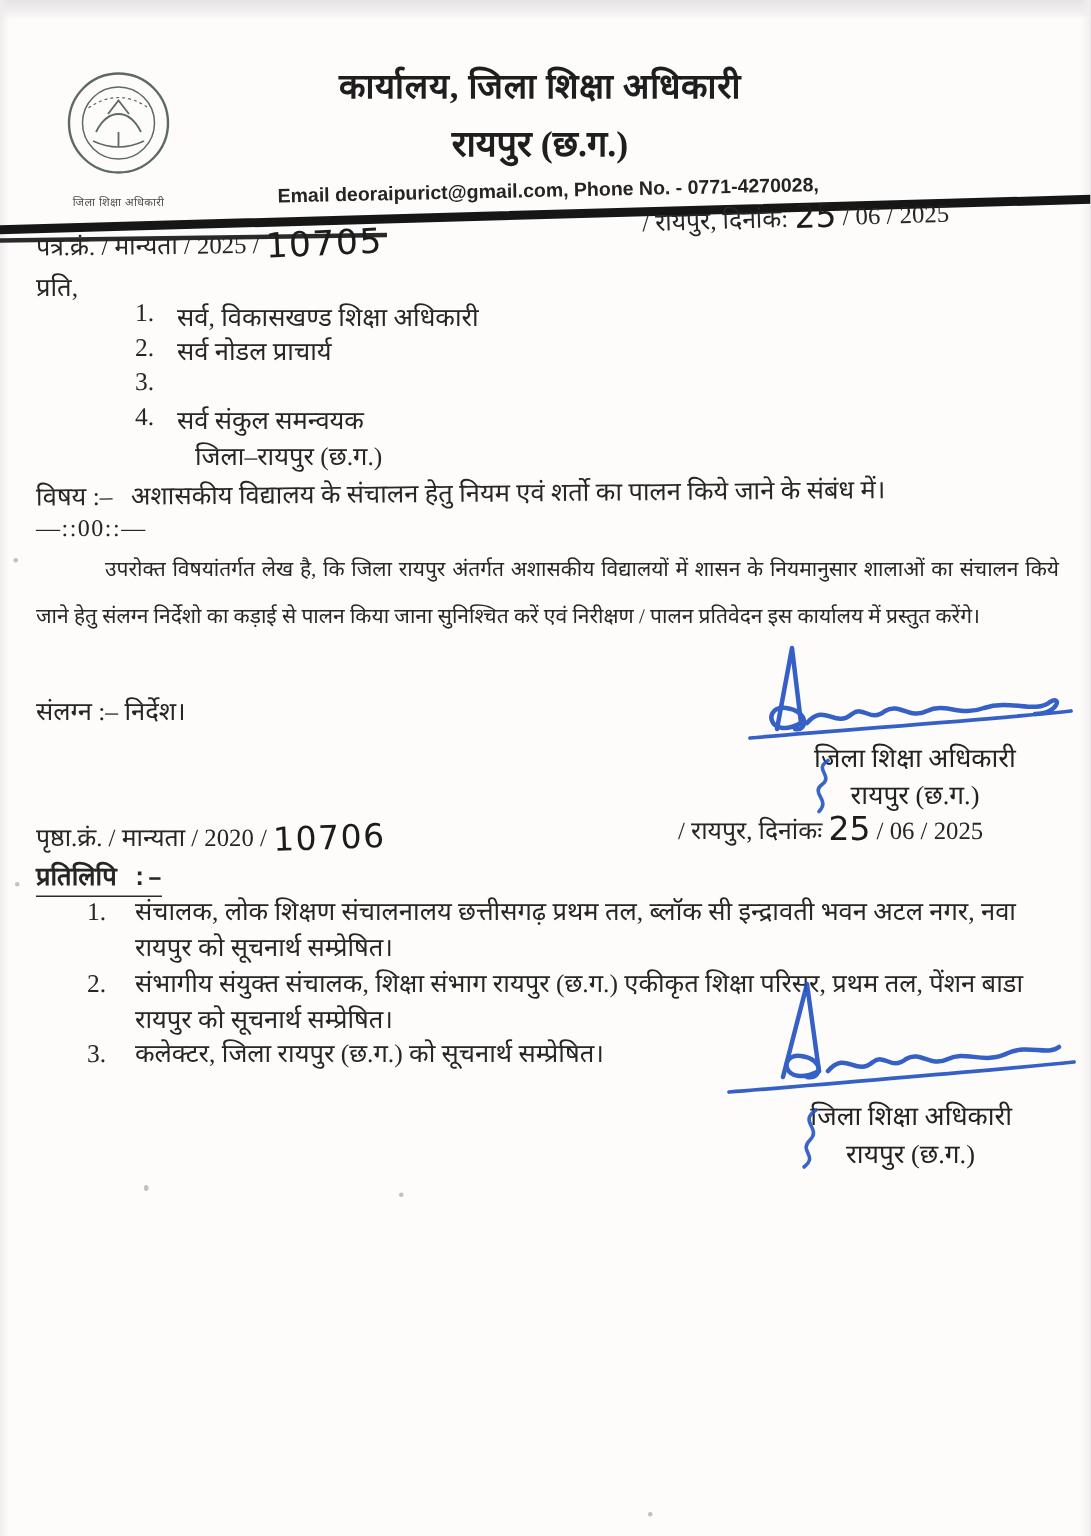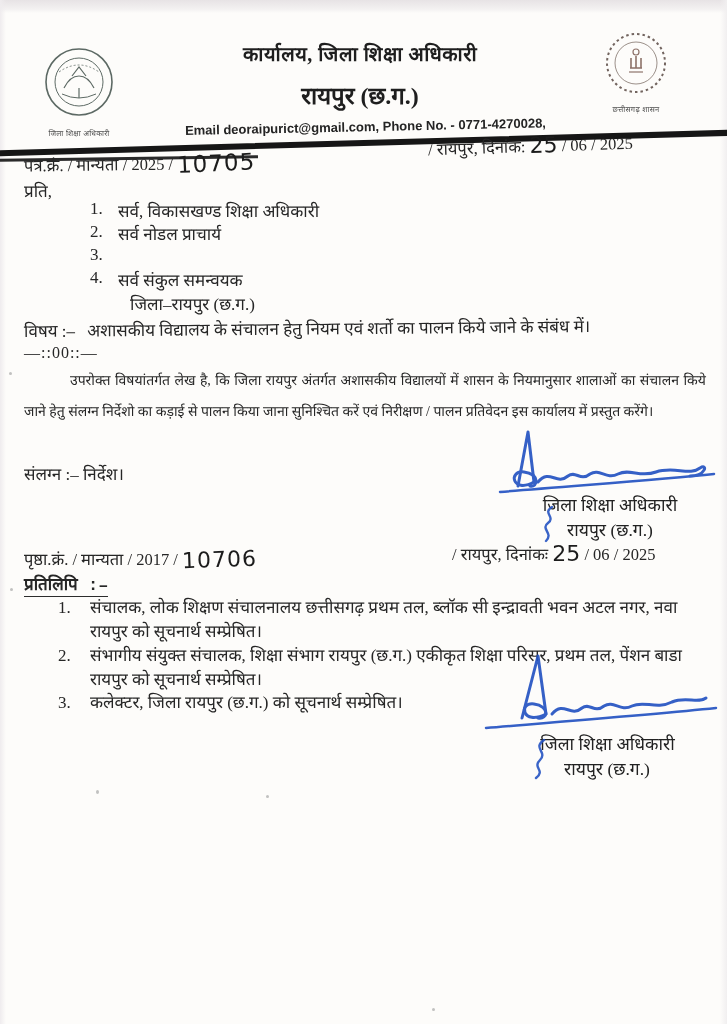--- a/index.html
+++ b/index.html
@@ -21,21 +21,21 @@
     background:linear-gradient(to right,#efecee,rgba(253,252,250,0));
   }
   .scan-right-edge{
     position:absolute;top:0;right:0;width:7px;height:1024px;
     background:linear-gradient(to left,#f1eff0,rgba(253,252,250,0));
   }
   .abs{position:absolute;}
   
   .title1{
     top:40px;left:150px;width:420px;text-align:center;
-    font-size:20px;font-weight:bold;letter-spacing:.5px;color:#1e1e1e;
+    font-size:23px;font-weight:bold;letter-spacing:.5px;color:#1e1e1e;
   }
   .title2{
     top:78px;left:150px;width:420px;text-align:center;
     font-size:24px;font-weight:bold;color:#1e1e1e;
   }
   .contact-line{
     top:119px;left:185px;width:380px;
     font-family:"Liberation Sans","DejaVu Sans",sans-serif;
     font-size:13px;font-weight:bold;color:#242424;
     transform:rotate(-1.2deg);
@@ -116,30 +116,20 @@
       <line x1="45" y1="42" x2="45" y2="52" stroke="#41504a" stroke-width="1.2"></line>
       <path d="M28 48 q17 8 34 0" fill="none" stroke="#41504a" stroke-width="1"></path>
       <path d="M25 26 q20 -14 40 0" fill="none" stroke="#41504a" stroke-width=".8" stroke-dasharray="2 2"></path>
     </svg>
     <div class="seal-caption">जिला शिक्षा अधिकारी</div>
   </div>
 
   <div class="abs title1">कार्यालय, जिला शिक्षा अधिकारी</div>
   <div class="abs title2">रायपुर (छ.ग.)</div>
 
-  <div class="abs seal-right-box">
-    <svg class="seal" width="80" height="70" viewBox="0 0 80 70">
-      <circle cx="40" cy="33" r="29" fill="none" stroke="#5a4a44" stroke-width="2" stroke-dasharray="2.5 3"></circle>
-      <circle cx="40" cy="33" r="21" fill="none" stroke="#6b5a52" stroke-width=".8"></circle>
-      <path d="M34 38 h12 M35 28 v10 M40 26 v12 M45 28 v10" fill="none" stroke="#7a5a50" stroke-width="1.6"></path>
-      <circle cx="40" cy="22" r="3" fill="none" stroke="#7a5a50" stroke-width="1.2"></circle>
-      <path d="M33 42 h14" stroke="#7a5a50" stroke-width="1.2"></path>
-    </svg>
-    <div class="seal-caption">छत्तीसगढ़ शासन</div>
-  </div>
 
   <div class="abs contact-line">Email deoraipurict@gmail.com, Phone No. - 0771-4270028,</div>
   <div class="abs rule-main"></div>
   <div class="abs rule-left"></div>
 
   <div class="abs printed ref-no">
     <span>पत्र.क्रं. / मान्यता / 2025 /</span>
     <span class="hand">10705</span>
   </div>
   <div class="abs printed date-line">
@@ -184,21 +174,21 @@
       <path d="M12 64 C80 58 170 52 226 46" stroke-width="2.5"></path>
     </g>
   </svg>
   <div class="abs sig-caption sig1-name">जिला शिक्षा अधिकारी</div>
   <div class="abs sig-caption sig1-place">रायपुर (छ.ग.)</div>
   <svg class="abs sig-svg" style="top:505px;left:538px;" width="22" height="40" viewBox="0 0 22 40">
     <path d="M14 2 C4 8 18 12 10 18 C2 24 16 28 8 36" fill="none" stroke="#2553c2" stroke-width="2.4" stroke-linecap="round" opacity=".9"></path>
   </svg>
 
   <div class="abs printed endorse-no">
-    <span>पृष्ठा.क्रं. / मान्यता / 2017 /</span>
+    <span>पृष्ठा.क्रं. / मान्यता / 2020 /</span>
     <span class="hand">10706</span>
   </div>
   <div class="abs printed endorse-date">
     <span>/ रायपुर, दिनांकः</span>
     <span class="hand">25</span>
     <span>/ 06 / 2025</span>
   </div>
 
   <div class="abs printed copy-label">प्रतिलिपि :–</div>
 

